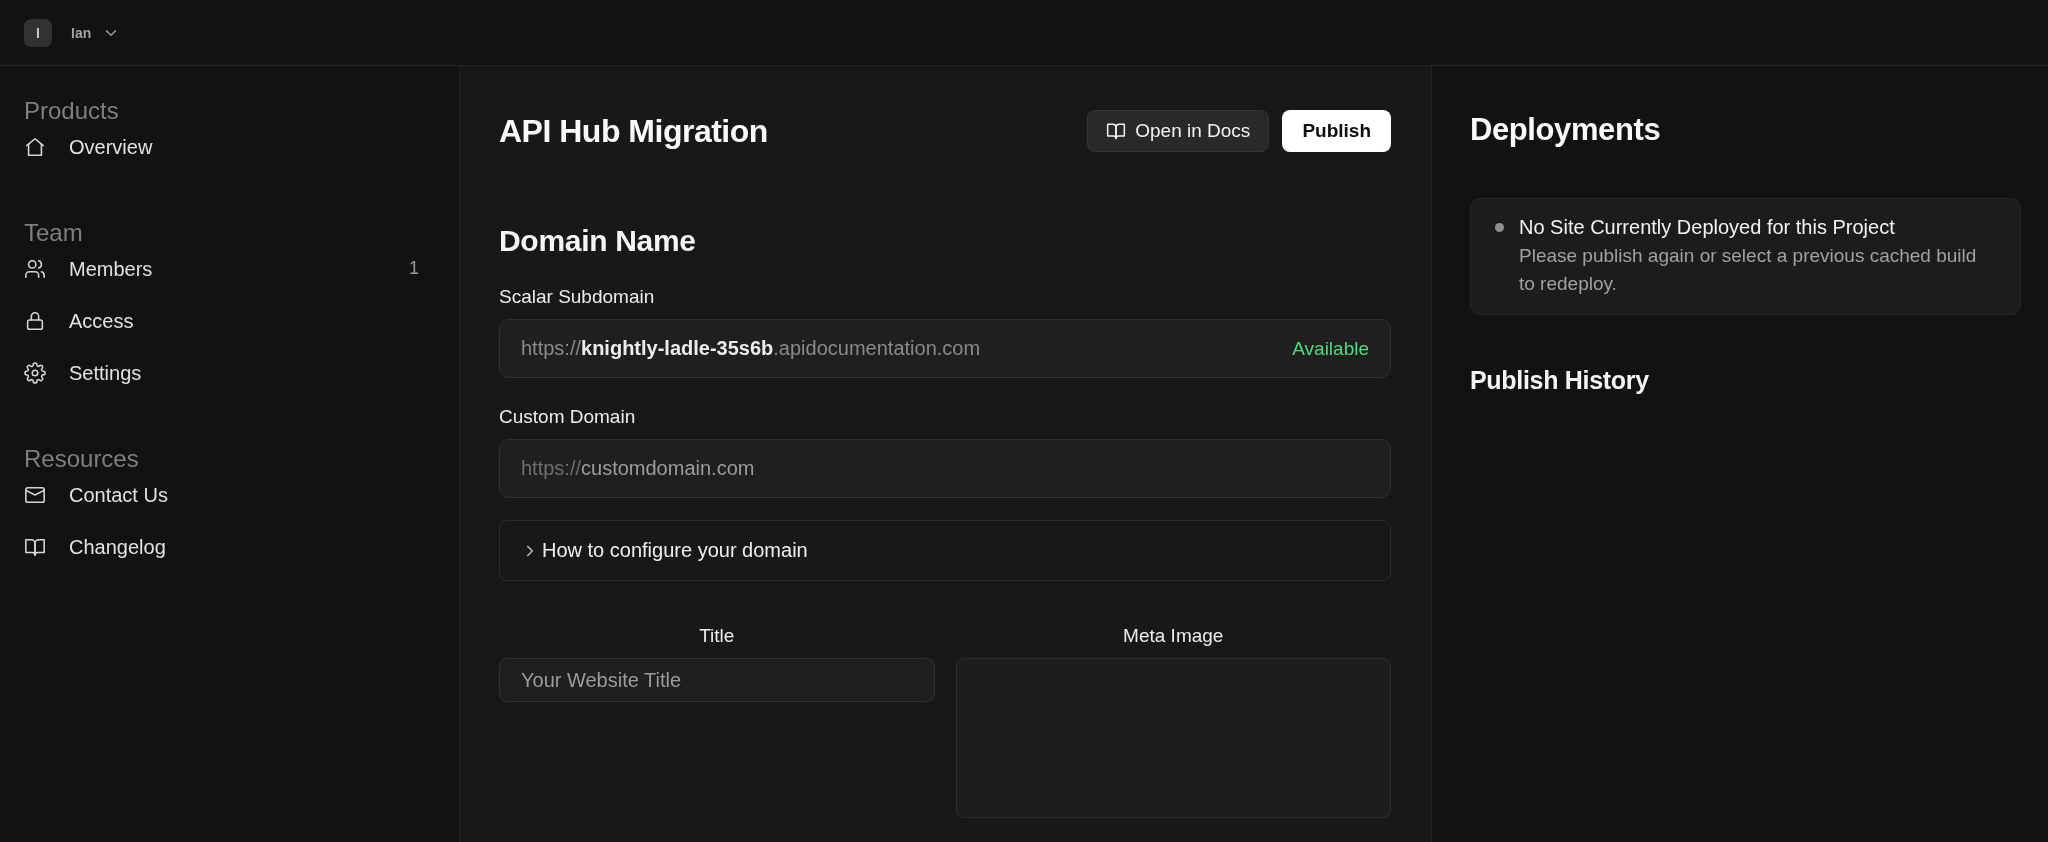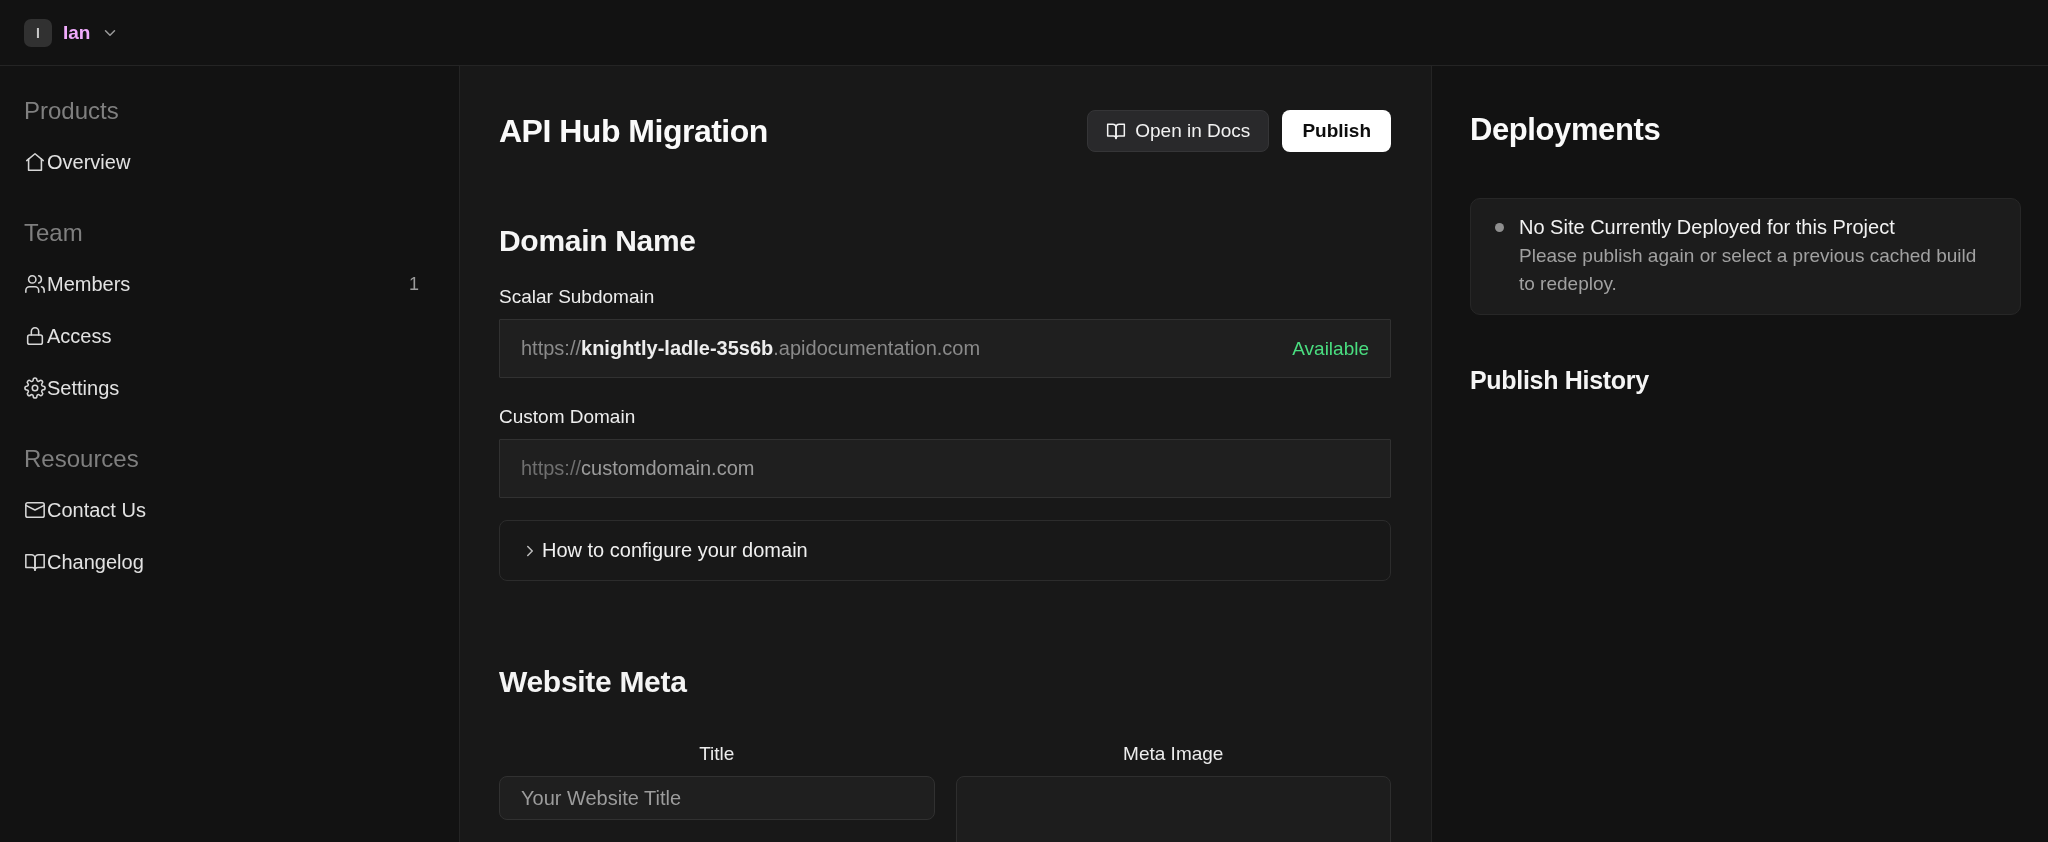--- a/index.html
+++ b/index.html
@@ -4,51 +4,51 @@
 <style>
   * { margin:0; padding:0; box-sizing:border-box; }
   html,body { background:#0e0e0e; }
   body { font-family:"Liberation Sans", sans-serif; color:#e8e8e8; }
   .page { width:2048px; height:842px; overflow:hidden; background:#121212; display:flex; flex-direction:column; }
 
   
   .topbar { height:66px; flex:0 0 66px; background:#121212; border-bottom:1px solid #242424; display:flex; align-items:center; padding-left:24px; }
   .workspace { display:flex; align-items:center; gap:11px; cursor:pointer; }
   .avatar { width:28px; height:28px; border-radius:7px; background:#313131; color:#c9c9c9; font-size:14px; font-weight:600; display:flex; align-items:center; justify-content:center; }
-  .ws-name { font-size:19px; font-weight:700; color:#f0abfc; }
+  .ws-name { font-size:14px; font-weight:700; color:#a3a3a3;margin-left:8px; }
   .icon { display:inline-flex; flex:none; }
   .icon svg { display:block; }
   .chev { color:#9a9a9a; }
 
   
   .body { flex:1; display:flex; min-height:0; }
   .sidebar { width:460px; flex:0 0 460px; background:#121212; border-right:1px solid #242424; padding:32px 40px 0 24px; }
   .main { flex:1; background:#181818; border-right:1px solid #242424; padding:44px 40px 0 39px; overflow:hidden; }
   .rightpanel { width:616px; flex:0 0 616px; background:#121212; padding:43px 27px 0 38px; }
 
   
   .side-label { font-size:24px; line-height:26px; color:#7f7f7f; font-weight:500; margin-bottom:12px; }
   .side-section + .side-section { margin-top:32px; }
-  .side-item { height:52px; display:flex; align-items:center; gap:1px; color:#e2e2e2; font-size:20px; font-weight:500; cursor:pointer; border-radius:8px; }
+  .side-item { height:52px; display:flex; align-items:flex-start; gap:23px; color:#e2e2e2; font-size:20px; font-weight:500; cursor:pointer; border-radius:8px; }
   .side-item .icon { color:#d6d6d6; }
   .side-badge { margin-left:auto; font-size:18px; color:#9a9a9a; font-weight:400; }
 
   
   .header-row { display:flex; align-items:center; height:42px; }
   .page-title { font-size:32px; font-weight:700; color:#fafafa; letter-spacing:-0.5px; }
   .actions { margin-left:auto; display:flex; gap:13px; }
   .btn { height:42px; border-radius:8px; display:inline-flex; align-items:center; gap:9px; font-family:inherit; font-size:19px; cursor:pointer; border:none; padding:0 18px; }
   .btn-secondary { background:#29292b; color:#f2f2f2; border:1px solid #353537; font-weight:500; }
   .btn-primary { background:#ffffff; color:#0d0d0d; font-weight:600; padding:0 20px; }
 
   .section-heading { font-size:30px; line-height:34px; font-weight:700; color:#f5f5f5; letter-spacing:-0.3px; }
   .h-domain { margin-top:72px; }
   .h-meta { margin-top:84px; }
   .field-label { font-size:19px; line-height:24px; font-weight:500; color:#ededed; margin-top:27px; }
-  .inputbox { margin-top:10px; height:59px; background:#1f1f1f; border:1px solid #313131; border-radius:1px; display:flex; align-items:center; padding:0 21px; font-size:20px; }
+  .inputbox { margin-top:10px; height:59px; background:#1f1f1f; border:1px solid #313131; border-radius:10px; display:flex; align-items:center; padding:0 21px; font-size:20px; }
   .dim { color:#8a8a8a; }
   .strong-part { color:#ededed; font-weight:600; }
   .status-available { margin-left:auto; color:#4ade80; font-size:19px; font-weight:500; }
   .placeholder-text { color:#9c9c9c; }
   .placeholder-dim { color:#6f6f6f; }
 
   .howto { margin-top:22px; height:61px; background:#181818; border:1px solid #2c2c2c; border-radius:8px; display:flex; align-items:center; gap:3px; padding:0 21px; cursor:pointer; }
   .howto .icon { color:#bdbdbd; }
   .howto-text { font-size:20px; color:#f0f0f0; }
 
@@ -194,21 +194,20 @@
 
       <div class="howto">
         <span class="icon">
           <svg width="18" height="18" viewBox="0 0 24 24" fill="none" stroke="currentColor" stroke-width="2" stroke-linecap="round" stroke-linejoin="round">
               <polyline points="9 6 15 12 9 18"></polyline>
             </svg>
         </span>
         <span class="howto-text">How to configure your domain</span>
       </div>
 
-      <h2 class="section-heading h-meta">Website Meta</h2>
 
       <div class="meta-grid">
         <div class="field-label">Title</div>
         <div class="field-label">Meta Image</div>
         <input class="title-input" type="text" placeholder="Your Website Title" style="">
         <div class="meta-image-box"></div>
       </div>
 
     </main>
 

